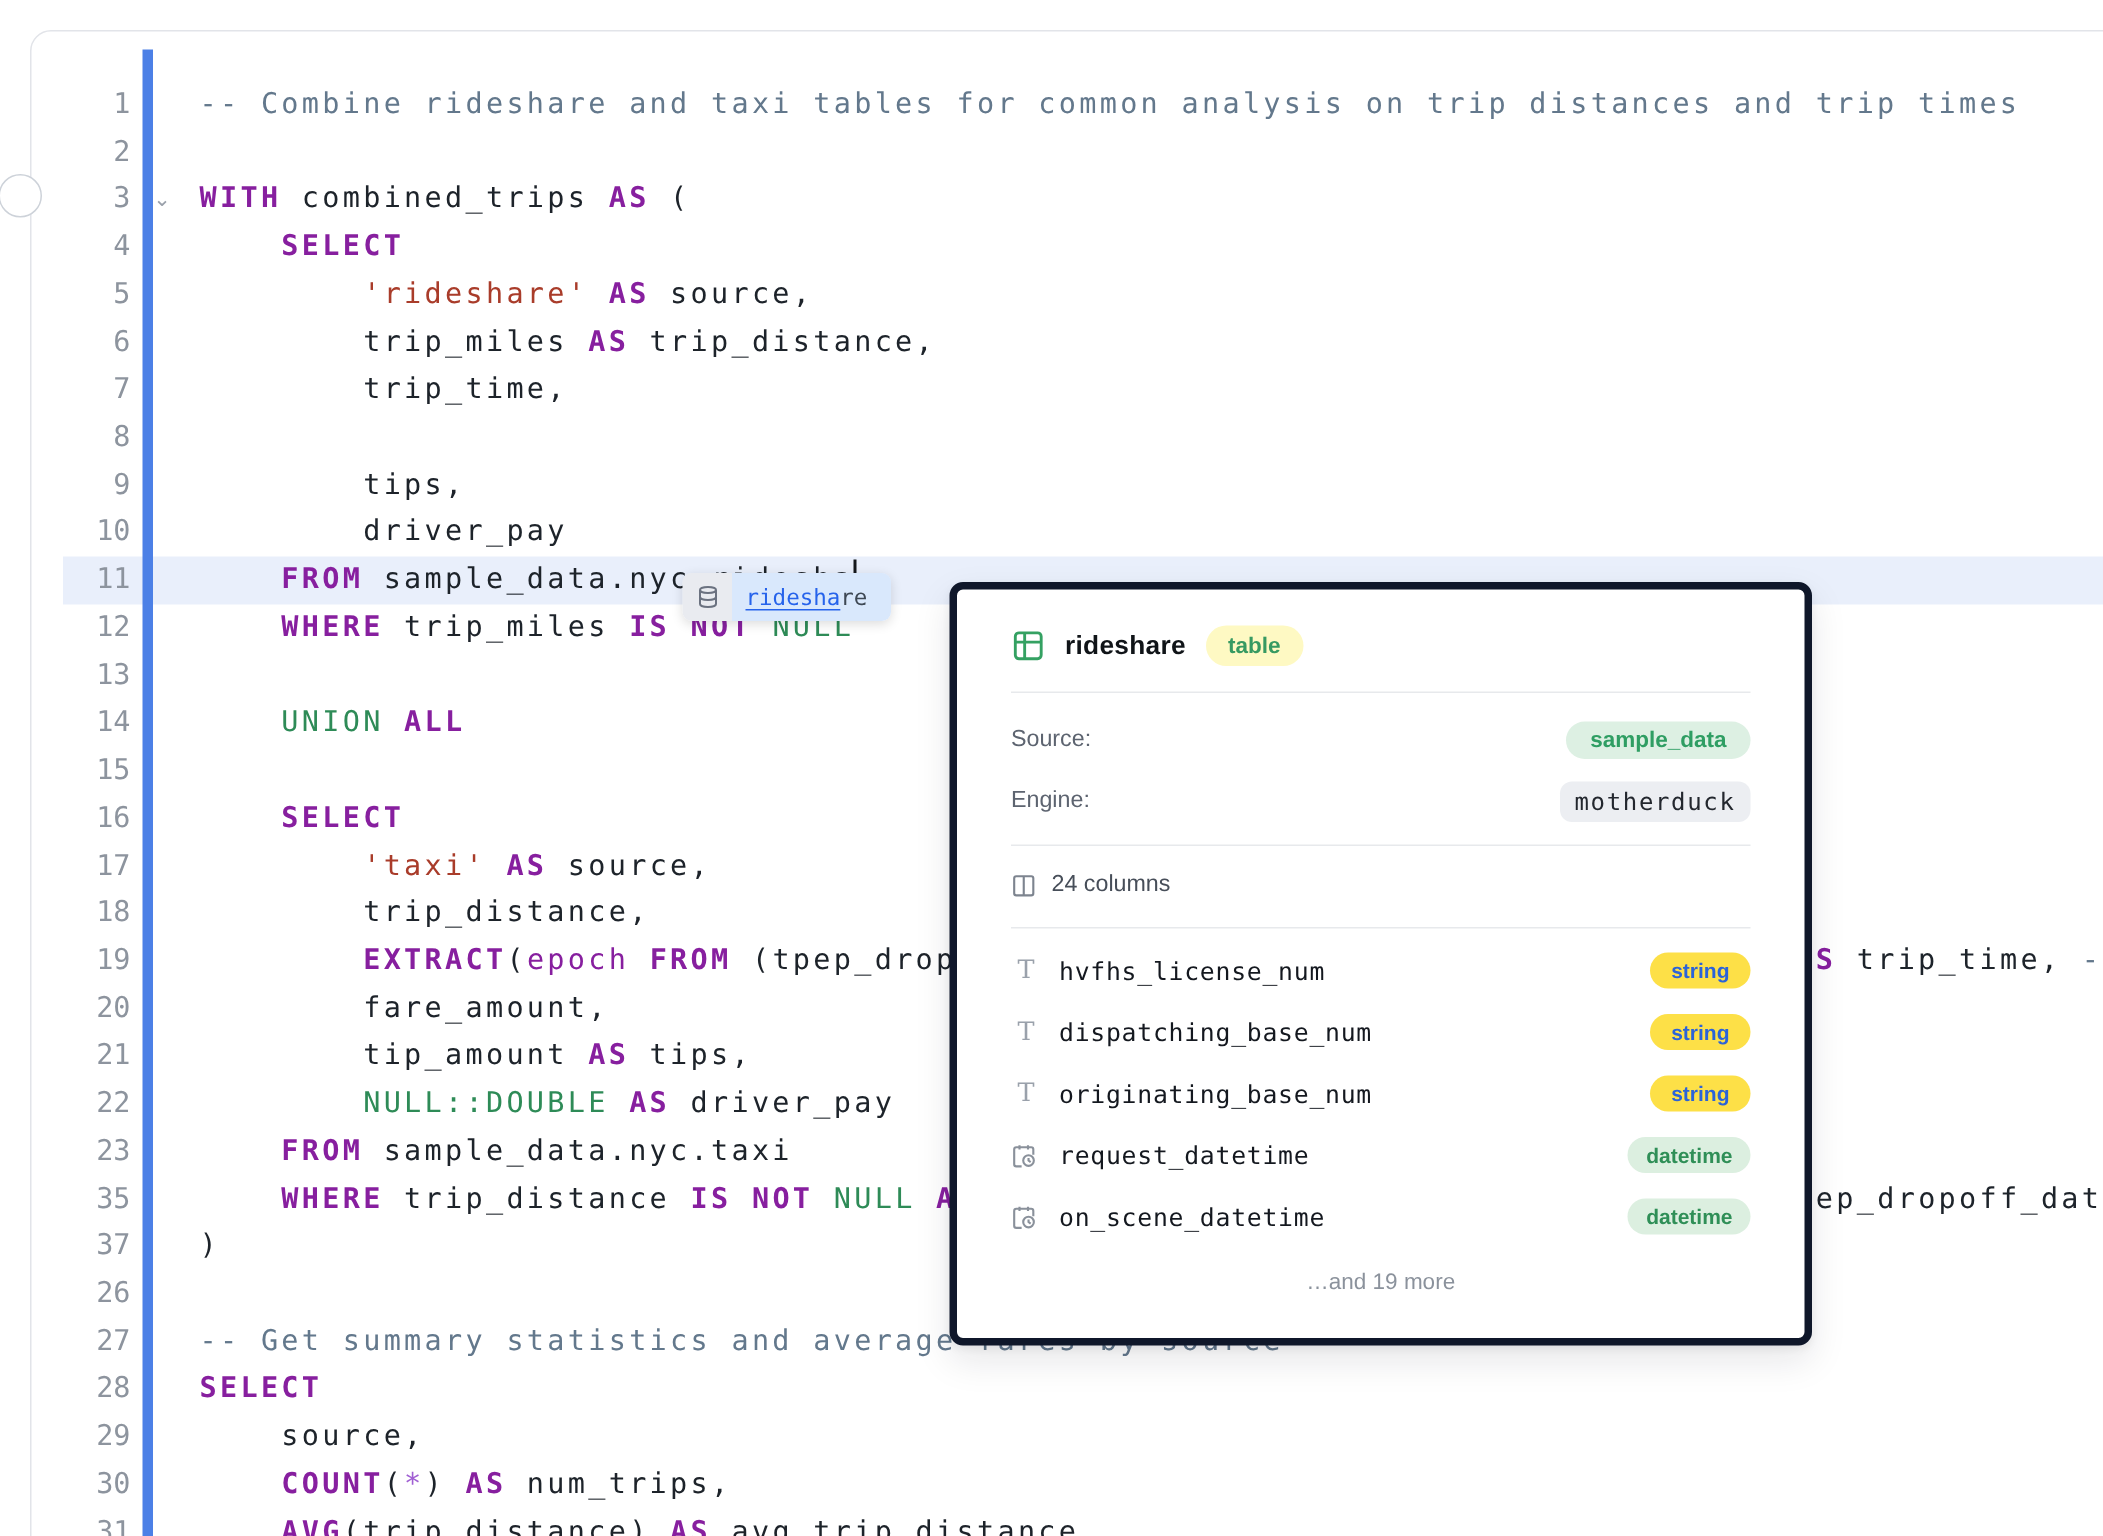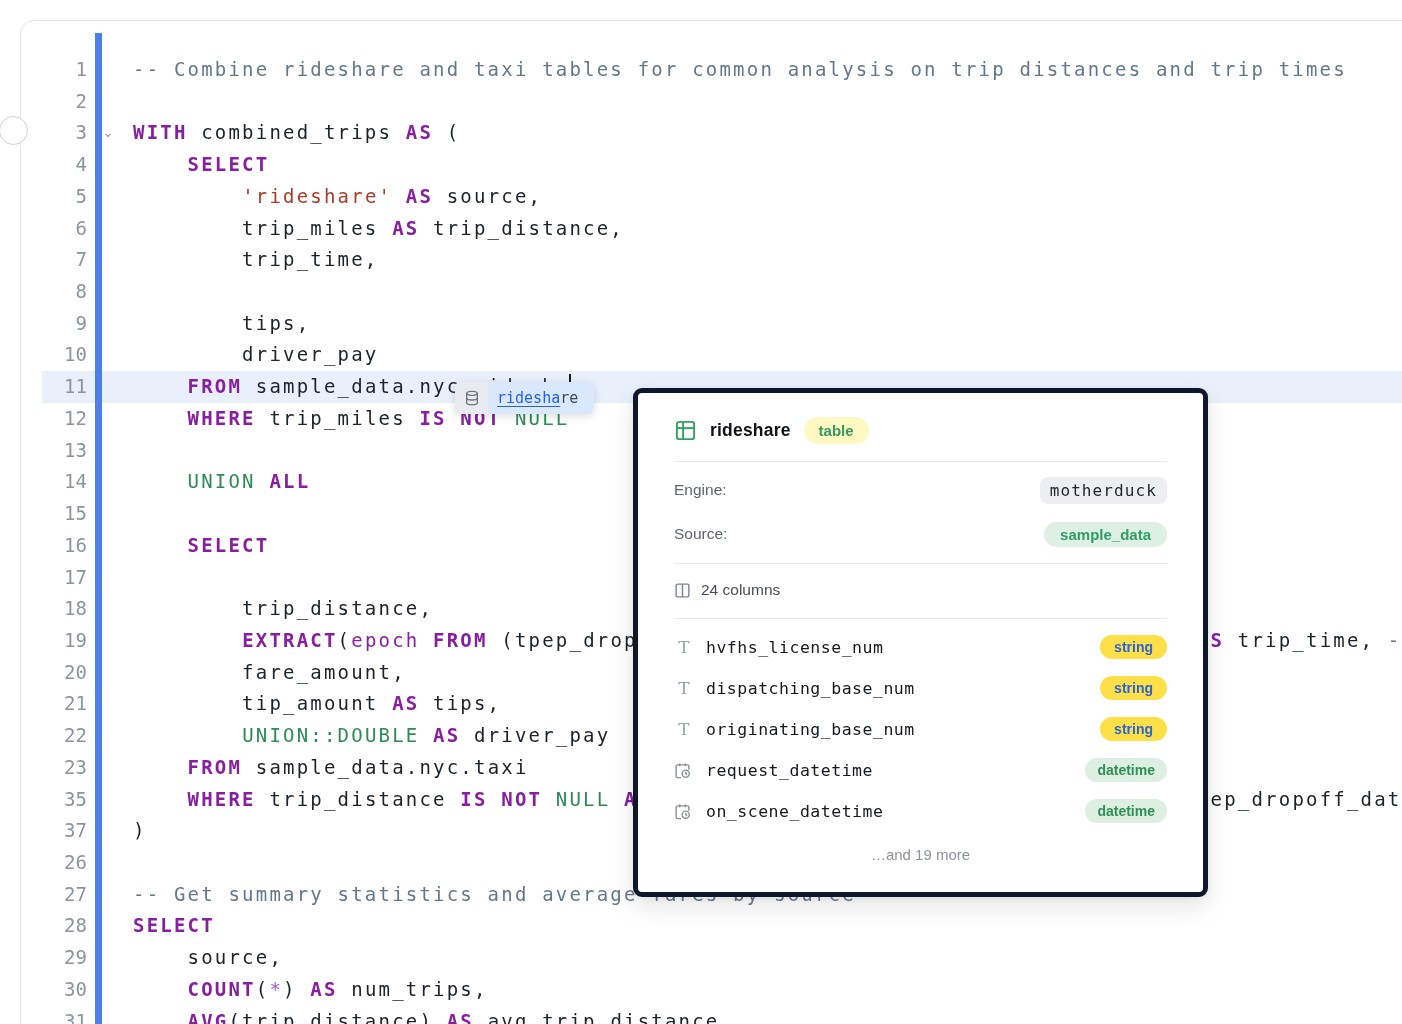--- a/index.html
+++ b/index.html
@@ -140,40 +140,41 @@
       <div class="line" style="top: 477.08px;">
         <span class="num">15</span>
         <span class="code"></span>
       </div>
       <div class="line" style="top: 508.8px;">
         <span class="num">16</span>
         <span class="code"><span>    </span><span class="tok-kw">SELECT</span></span>
       </div>
       <div class="line" style="top: 540.52px;">
         <span class="num">17</span>
+        <span class="code"><span>        </span><span class="tok-str">'taxi'</span><span> </span><span class="tok-kw">AS</span><span> source,</span></span>
       </div>
       <div class="line" style="top: 572.24px;">
         <span class="num">18</span>
         <span class="code"><span>        trip_distance,</span></span>
       </div>
       <div class="line" style="top: 603.96px;">
         <span class="num">19</span>
         <span class="code"><span>        </span><span class="tok-kw">EXTRACT</span><span>(</span><span class="tok-kw2">epoch</span><span> </span><span class="tok-kw">FROM</span><span> (tpep_dropoff_datetime - tpep_pickup_datetime))/60 </span><span class="tok-kw">AS</span><span> trip_time, </span><span class="tok-cm">-- in minutes</span></span>
       </div>
       <div class="line" style="top: 635.68px;">
         <span class="num">20</span>
         <span class="code"><span>        fare_amount,</span></span>
       </div>
       <div class="line" style="top: 667.4px;">
         <span class="num">21</span>
         <span class="code"><span>        tip_amount </span><span class="tok-kw">AS</span><span> tips,</span></span>
       </div>
       <div class="line" style="top: 699.12px;">
         <span class="num">22</span>
-        <span class="code"><span>        </span><span class="tok-grn">UNION::DOUBLE</span><span> </span><span class="tok-kw">AS</span><span> driver_pay</span></span>
+        <span class="code"><span>        </span><span class="tok-grn">NULL::DOUBLE</span><span> </span><span class="tok-kw">AS</span><span> driver_pay</span></span>
       </div>
       <div class="line" style="top: 730.84px;">
         <span class="num">23</span>
         <span class="code"><span>    </span><span class="tok-kw">FROM</span><span> sample_data.nyc.taxi</span></span>
       </div>
       <div class="line" style="top: 762.56px;">
         <span class="num">35</span>
         <span class="code"><span>    </span><span class="tok-kw">WHERE</span><span> trip_distance </span><span class="tok-kw">IS</span><span> </span><span class="tok-kw">NOT</span><span> </span><span class="tok-grn">NULL</span><span> </span><span class="tok-kw">AND</span><span> tpep_pickup_datetime </span><span class="tok-kw">IS</span><span> </span><span class="tok-kw">NOT</span><span> </span><span class="tok-grn">NULL</span><span> </span><span class="tok-kw">AND</span><span> tpep_dropoff_datetime</span></span>
       </div>
       <div class="line" style="top: 794.28px;">
@@ -228,27 +229,27 @@
       <svg width="23" height="23" viewBox="0 0 24 24" fill="none" stroke="#34a162" stroke-width="2">
         <rect x="3" y="3" width="18" height="18" rx="2.5"></rect>
         <path d="M3 9.5h18"></path>
           <path d="M9.5 3v18"></path>
       </svg>
     </span>
     <span class="card-title">rideshare</span>
     <span class="pill pill-table">table</span>
   </div>
   <hr>
+  <div class="kv kv-src">
+    <span class="kv-label">Source:</span>
+    <span class="pill pill-green">sample_data</span>
+  </div>
   <div class="kv kv-eng">
     <span class="kv-label">Engine:</span>
     <span class="pill pill-gray">motherduck</span>
-  </div>
-  <div class="kv kv-src">
-    <span class="kv-label">Source:</span>
-    <span class="pill pill-green">sample_data</span>
   </div>
   <hr>
   <div class="colcount">
     <span>
       <svg width="17" height="17" viewBox="0 0 24 24" fill="none" stroke="#7d848f" stroke-width="2">
         <rect x="3" y="3" width="18" height="18" rx="2"></rect>
           <path d="M12 3v18"></path>
       </svg>
     </span>
     <span>24 columns</span>

